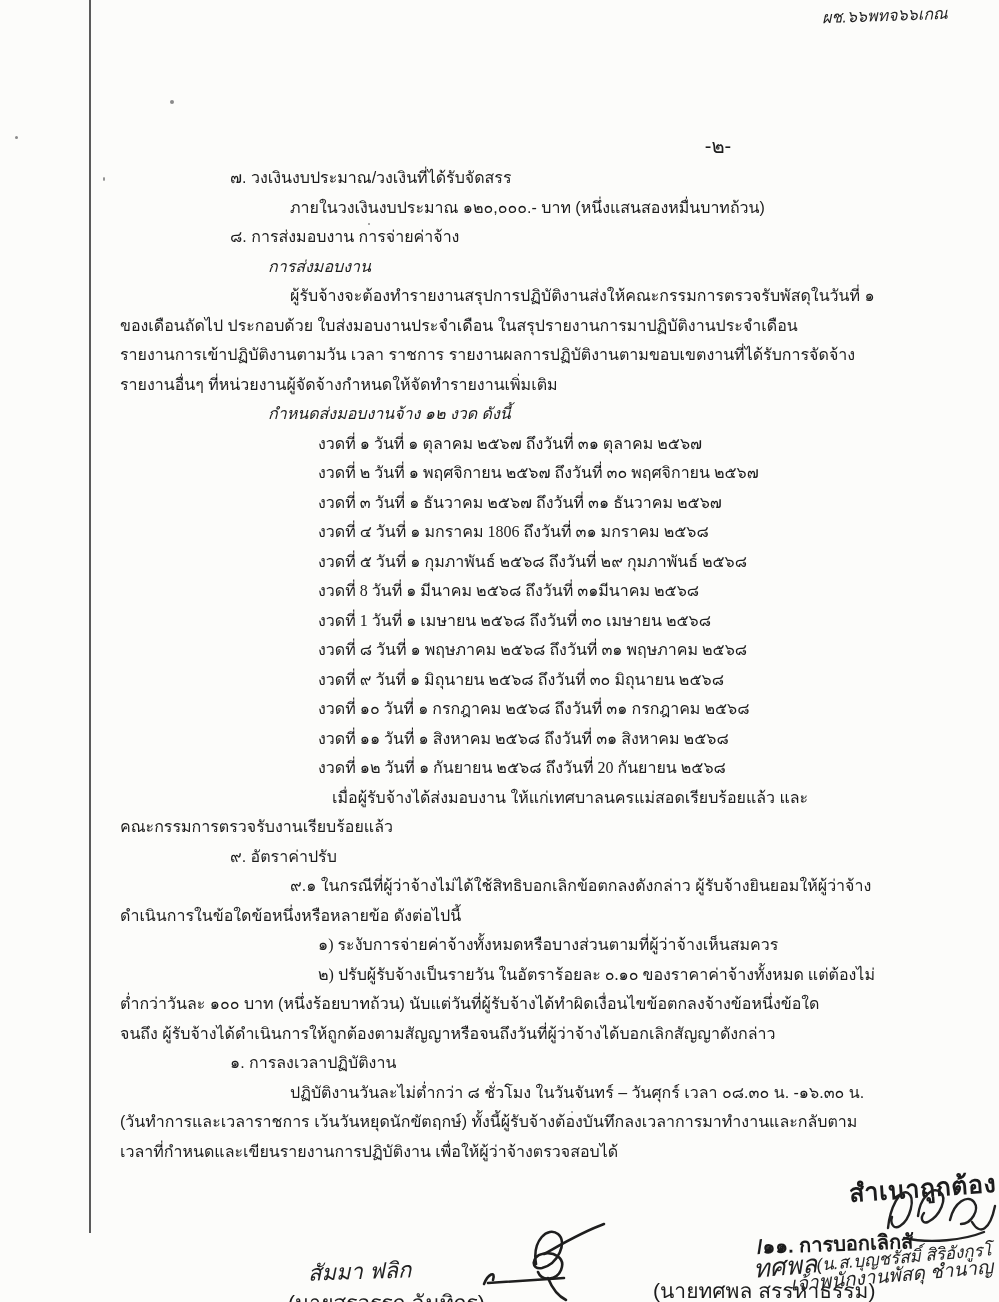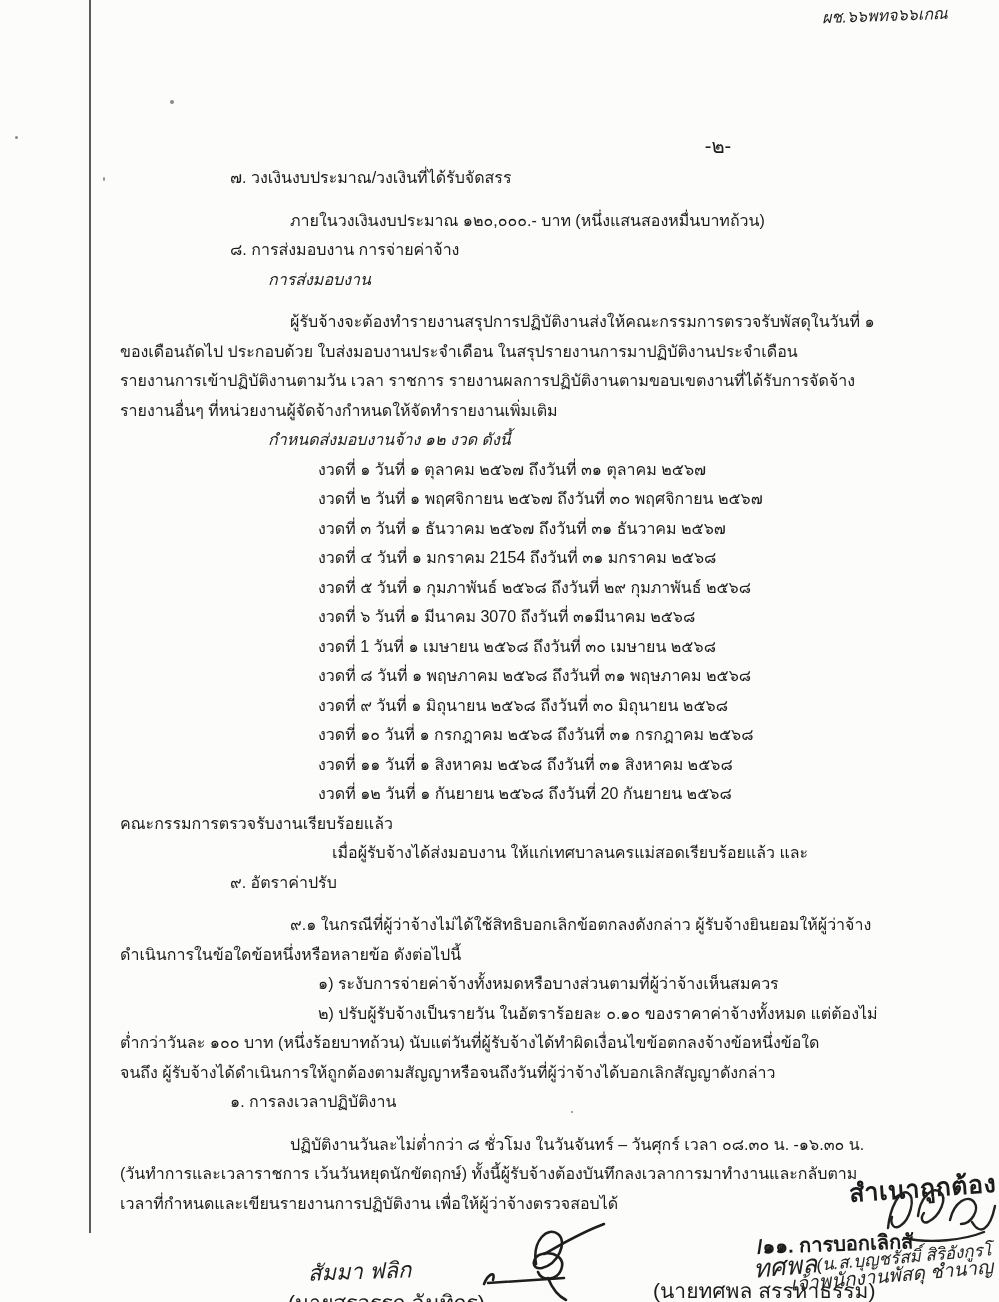--- a/index.html
+++ b/index.html
@@ -11,22 +11,22 @@
   }
   
   .scanline { position:absolute; left:89px; top:0; width:2px; height:1233px; background:#3e3e3e; opacity:.85; }
   
   .speck { position:absolute; width:3px; height:3px; border-radius:50%; background:#8a8a8a; }
   .pageno { position:absolute; left:678px; top:130px; width:80px; text-align:center; font-size:20px; }
   .bodytext { position:absolute; left:120px; top:163px; width:868px; font-size:16px; line-height:29.5px; }
   .ln { white-space:nowrap; height:29.5px; overflow:visible; }
   .ind1  { padding-left:110px; }
   .ind1b { padding-left:148px;font-style:italic; }
-  .ind2  { padding-left:170px;margin-top:13px; }
-  .ind3  { padding-left:198px; }
+  .ind2  { padding-left:170px; }
+  .ind3  { padding-left:198px;font-family:Liberation Serif, serif; }
   .ind4  { padding-left:212px; }
   .hw { font-style:italic; color:#222; }
   .corner-note { position:absolute; left:822px; top:3px; font-size:16px; transform:rotate(-2deg); white-space:nowrap; }
   .stamp { position:absolute; left:849px; top:1168px; font-size:25px; font-weight:bold; letter-spacing:.5px; transform:rotate(-4deg); white-space:nowrap; }
   .clause-note { position:absolute; left:757px; top:1228px; font-size:20px; font-weight:600; transform:rotate(-2deg); white-space:nowrap; }
   .certifier-hw { position:absolute; left:816px; top:1243px; font-size:17px; transform:rotate(-5deg); white-space:nowrap; }
   .sig-right-hw { position:absolute; left:753px; top:1246px; font-size:25px; transform:rotate(-5deg); white-space:nowrap; }
   .typed-right { position:absolute; left:653px; top:1274px; font-size:21px; white-space:nowrap; }
   .position-hw { position:absolute; left:790px; top:1260px; font-size:19px; transform:rotate(-5deg); white-space:nowrap; }
   .sig-left-hw { position:absolute; left:308px; top:1254px; font-size:22px; transform:rotate(-2deg); white-space:nowrap; }
@@ -56,31 +56,31 @@
     <div class="ln ind1">๘.  การส่งมอบงาน การจ่ายค่าจ้าง</div>
     <div class="ln ind1b">การส่งมอบงาน</div>
     <div class="ln ind2">ผู้รับจ้างจะต้องทำรายงานสรุปการปฏิบัติงานส่งให้คณะกรรมการตรวจรับพัสดุในวันที่ ๑</div>
     <div class="ln">ของเดือนถัดไป ประกอบด้วย ใบส่งมอบงานประจำเดือน ในสรุปรายงานการมาปฏิบัติงานประจำเดือน</div>
     <div class="ln">รายงานการเข้าปฏิบัติงานตามวัน เวลา ราชการ รายงานผลการปฏิบัติงานตามขอบเขตงานที่ได้รับการจัดจ้าง</div>
     <div class="ln">รายงานอื่นๆ ที่หน่วยงานผู้จัดจ้างกำหนดให้จัดทำรายงานเพิ่มเติม</div>
     <div class="ln ind1b">กำหนดส่งมอบงานจ้าง ๑๒ งวด ดังนี้</div>
     <div class="ln ind3">งวดที่ ๑  วันที่ ๑ ตุลาคม ๒๕๖๗ ถึงวันที่ ๓๑ ตุลาคม ๒๕๖๗</div>
     <div class="ln ind3">งวดที่ ๒  วันที่ ๑ พฤศจิกายน ๒๕๖๗ ถึงวันที่ ๓๐ พฤศจิกายน ๒๕๖๗</div>
     <div class="ln ind3">งวดที่ ๓  วันที่ ๑ ธันวาคม ๒๕๖๗ ถึงวันที่ ๓๑ ธันวาคม ๒๕๖๗</div>
-    <div class="ln ind3">งวดที่ ๔  วันที่ ๑ มกราคม 2154 ถึงวันที่ ๓๑ มกราคม ๒๕๖๘</div>
+    <div class="ln ind3">งวดที่ ๔  วันที่ ๑ มกราคม 1806 ถึงวันที่ ๓๑ มกราคม ๒๕๖๘</div>
     <div class="ln ind3">งวดที่ ๕  วันที่ ๑ กุมภาพันธ์ ๒๕๖๘ ถึงวันที่ ๒๙ กุมภาพันธ์ ๒๕๖๘</div>
-    <div class="ln ind3">งวดที่ ๖  วันที่ ๑ มีนาคม 3070 ถึงวันที่ ๓๑มีนาคม ๒๕๖๘</div>
+    <div class="ln ind3">งวดที่ 8  วันที่ ๑ มีนาคม ๒๕๖๘ ถึงวันที่ ๓๑มีนาคม ๒๕๖๘</div>
     <div class="ln ind3">งวดที่ 1  วันที่ ๑ เมษายน ๒๕๖๘ ถึงวันที่ ๓๐ เมษายน ๒๕๖๘</div>
     <div class="ln ind3">งวดที่ ๘  วันที่ ๑ พฤษภาคม ๒๕๖๘ ถึงวันที่ ๓๑ พฤษภาคม ๒๕๖๘</div>
     <div class="ln ind3">งวดที่ ๙  วันที่ ๑ มิถุนายน ๒๕๖๘ ถึงวันที่ ๓๐ มิถุนายน ๒๕๖๘</div>
     <div class="ln ind3">งวดที่ ๑๐  วันที่ ๑ กรกฎาคม ๒๕๖๘ ถึงวันที่ ๓๑ กรกฎาคม ๒๕๖๘</div>
     <div class="ln ind3">งวดที่ ๑๑  วันที่ ๑ สิงหาคม ๒๕๖๘ ถึงวันที่ ๓๑ สิงหาคม ๒๕๖๘</div>
     <div class="ln ind3">งวดที่ ๑๒  วันที่ ๑ กันยายน ๒๕๖๘ ถึงวันที่ 20 กันยายน ๒๕๖๘</div>
+    <div class="ln ind4">เมื่อผู้รับจ้างได้ส่งมอบงาน ให้แก่เทศบาลนครแม่สอดเรียบร้อยแล้ว และ</div>
     <div class="ln">คณะกรรมการตรวจรับงานเรียบร้อยแล้ว</div>
-    <div class="ln ind4">เมื่อผู้รับจ้างได้ส่งมอบงาน ให้แก่เทศบาลนครแม่สอดเรียบร้อยแล้ว และ</div>
     <div class="ln ind1">๙.  อัตราค่าปรับ</div>
     <div class="ln ind2">๙.๑ ในกรณีที่ผู้ว่าจ้างไม่ได้ใช้สิทธิบอกเลิกข้อตกลงดังกล่าว ผู้รับจ้างยินยอมให้ผู้ว่าจ้าง</div>
     <div class="ln">ดำเนินการในข้อใดข้อหนึ่งหรือหลายข้อ ดังต่อไปนี้</div>
     <div class="ln ind3">๑)  ระงับการจ่ายค่าจ้างทั้งหมดหรือบางส่วนตามที่ผู้ว่าจ้างเห็นสมควร</div>
     <div class="ln ind3">๒)  ปรับผู้รับจ้างเป็นรายวัน ในอัตราร้อยละ ๐.๑๐ ของราคาค่าจ้างทั้งหมด แต่ต้องไม่</div>
     <div class="ln">ต่ำกว่าวันละ ๑๐๐ บาท (หนึ่งร้อยบาทถ้วน) นับแต่วันที่ผู้รับจ้างได้ทำผิดเงื่อนไขข้อตกลงจ้างข้อหนึ่งข้อใด</div>
     <div class="ln">จนถึง ผู้รับจ้างได้ดำเนินการให้ถูกต้องตามสัญญาหรือจนถึงวันที่ผู้ว่าจ้างได้บอกเลิกสัญญาดังกล่าว</div>
     <div class="ln ind1">๑.  การลงเวลาปฏิบัติงาน</div>
     <div class="ln ind2">ปฏิบัติงานวันละไม่ต่ำกว่า ๘ ชั่วโมง ในวันจันทร์ – วันศุกร์ เวลา ๐๘.๓๐ น. -๑๖.๓๐ น.</div>
     <div class="ln">(วันทำการและเวลาราชการ เว้นวันหยุดนักขัตฤกษ์) ทั้งนี้ผู้รับจ้างต้องบันทึกลงเวลาการมาทำงานและกลับตาม</div>

